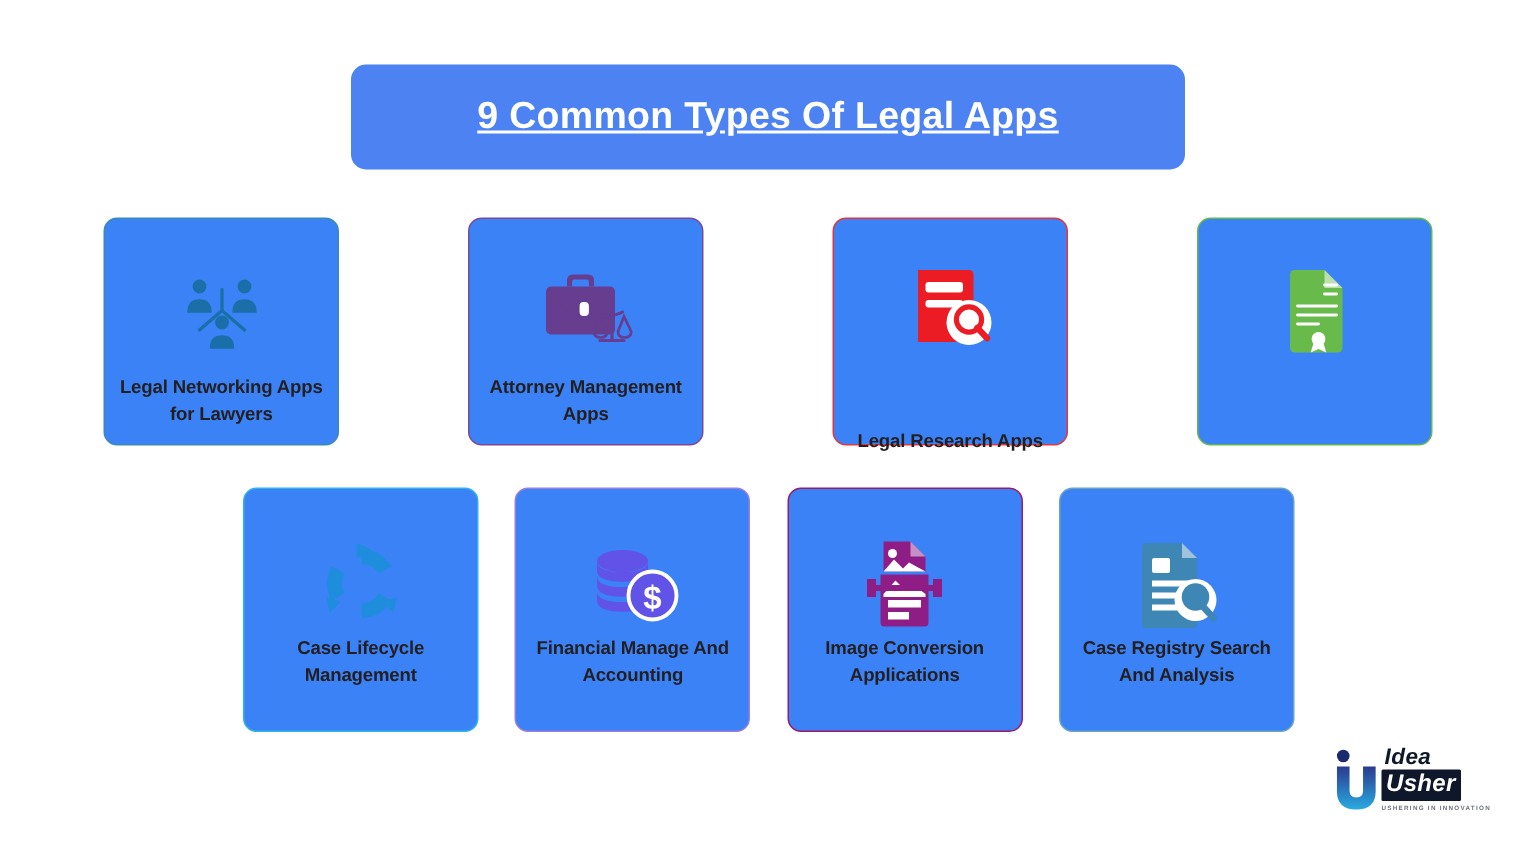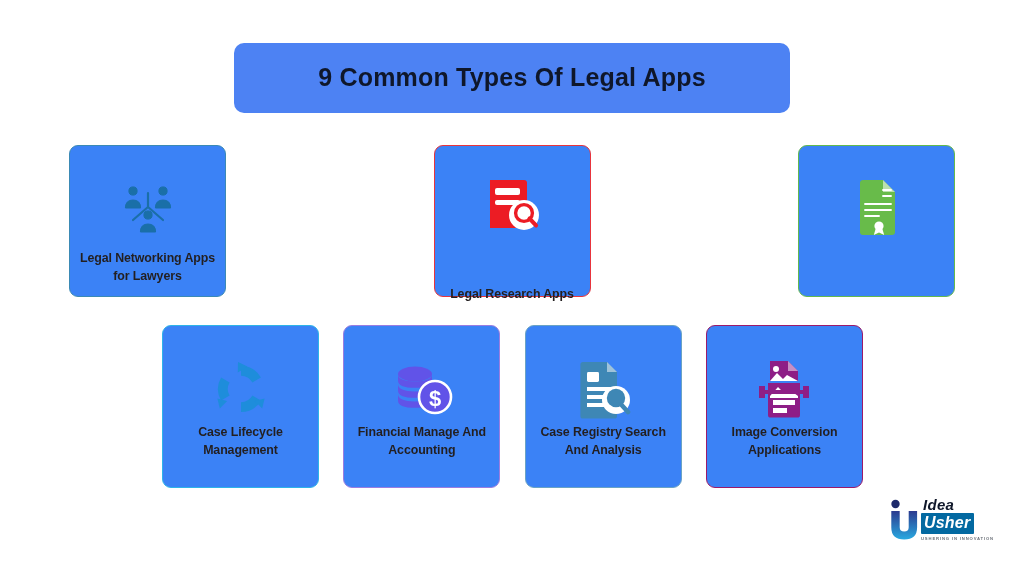--- a/index.html
+++ b/index.html
@@ -120,21 +120,21 @@
   .logo-idea {
     font-size: 15px;
     font-weight: bold;
     color: #0f172a;
     letter-spacing: 0.3px;
     line-height: 15px;
     font-style: italic;
     margin-left: 2px;
   }
   .logo-usher-box {
-    background: #0369a1;
+    background: #0f172a;
     display: inline-block;
     padding: 1px 4px 2px 3px;
     margin-top: 1px;
     border-radius: 1px;
   }
   .logo-usher {
     font-size: 16px;
     font-weight: bold;
     color: #ffffff;
     letter-spacing: 0.2px;
@@ -147,21 +147,21 @@
     font-weight: bold;
     color: #6b7078;
     letter-spacing: 0.85px;
     line-height: 6px;
   }
 </style>
 </head>
 <body>
 
 <div id="title-banner" style="background: rgb(77, 130, 243);">
-  <div class="title-text" style="color: #0f172a;">9 Common Types Of Legal Apps</div>
+  <div class="title-text" style="color: #ffffff; text-decoration: underline;">9 Common Types Of Legal Apps</div>
 </div>
 
 <div class="row" id="row-1">
 
   <div class="card" style="border-color: rgb(59, 138, 181);">
     <div class="card-icon">
       <svg width="62" height="60" viewBox="0 0 62 60">
         <g fill="#1a6fa8" stroke="#1a6fa8">
           <path d="M31 16 L31 30 M31 30 L16 43 M31 30 L46 43" stroke-width="2.2" fill="none" stroke-linecap="round"></path>
           <circle cx="16" cy="14" r="4.1"></circle>
@@ -169,20 +169,40 @@
           <circle cx="46" cy="14" r="4.1"></circle>
           <path d="M38.4 31 q0-8 7.6-8 q7.6 0 7.6 8 z"></path>
           <circle cx="31" cy="38" r="4.1"></circle>
           <path d="M23.4 55 q0-8 7.6-8 q7.6 0 7.6 8 z"></path>
         </g>
       </svg>
     </div>
     <div class="card-label">Legal Networking Apps for Lawyers</div>
   </div>
 
+  <div class="card" style="border-color: rgb(122, 74, 151);">
+    <div class="card-icon">
+      <svg width="70" height="58" viewBox="0 0 70 58">
+        <g fill="#663d8f">
+          <path d="M22 9 q0-4 4-4 h10 q4 0 4 4 v4 h-3.4 v-3 q0-1.6-1.6-1.6 h-8 q-1.6 0-1.6 1.6 v3 H22 z"></path>
+          <rect x="8" y="13" width="46" height="32" rx="3.4"></rect>
+        </g>
+        <g stroke="#663d8f" stroke-width="2.1" fill="none" stroke-linecap="round">
+          <path d="M10 22 q16 11 34 11 q10 0 15 -3"></path>
+          <path d="M52 22 L52 49"></path>
+          <path d="M44 49 L60 49"></path>
+          <path d="M44 33 L40 43 q0 4 4.4 4 q4.4 0 4.4 -4 z" stroke-width="1.8"></path>
+          <path d="M60 33 L56 43 q0 4 4.4 4 q4.4 0 4.4 -4 z" stroke-width="1.8"></path>
+        </g>
+        <rect x="29" y="22" width="9" height="12" rx="3.2" fill="#663d8f"></rect>
+        <rect x="30.4" y="23.4" width="6.2" height="9.2" rx="2.6" fill="#ffffff"></rect>
+      </svg>
+    </div>
+    <div class="card-label">Attorney Management Apps</div>
+  </div>
 
 
   <div class="card" style="border-color: rgb(232, 52, 60); gap: 42px;">
     <div class="card-icon">
       <svg width="60" height="60" viewBox="0 0 60 60">
         <path d="M8 6 h34 a3 3 0 0 1 3 3 v42 a3 3 0 0 1 -3 3 h-34 z" fill="#ec1c24"></path>
         <rect x="13" y="14" width="25" height="7" rx="2" fill="#ffffff"></rect>
         <rect x="13" y="26" width="25" height="5" rx="2" fill="#ffffff"></rect>
         <circle cx="42" cy="41" r="15" fill="#ffffff"></circle>
         <circle cx="42" cy="39" r="8.4" fill="none" stroke="#ec1c24" stroke-width="3.4"></circle>
@@ -236,39 +256,20 @@
           <ellipse cx="24" cy="14" rx="17" ry="7.4"></ellipse>
           <path d="M7 14 v6.4 q0 7.4 17 7.4 q17 0 17 -7.4 v-6.4 q0 7.4 -17 7.4 q-17 0 -17 -7.4 z"></path>
           <path d="M7 24 v6.4 q0 7.4 17 7.4 q17 0 17 -7.4 v-6.4 q0 7.4 -17 7.4 q-17 0 -17 -7.4 z"></path>
           <path d="M7 34 v6.4 q0 7.4 17 7.4 q17 0 17 -7.4 v-6.4 q0 7.4 -17 7.4 q-17 0 -17 -7.4 z"></path>
           <circle cx="44" cy="37" r="16" stroke="#ffffff" stroke-width="2.6"></circle>
         </g>
         <text x="44" y="46" text-anchor="middle" font-family="Liberation Sans, sans-serif" font-size="22" font-weight="bold" fill="#ffffff">$</text>
       </svg>
     </div>
     <div class="card-label">Financial Manage And Accounting</div>
-  </div>
-
-  <div class="card" style="border-color: rgb(106, 163, 196);">
-    <div class="card-icon">
-      <svg width="56" height="62" viewBox="0 0 56 62">
-        <path d="M8 4 h24 l10 10 v44 a2.6 2.6 0 0 1 -2.6 2.6 h-31.4 a2.6 2.6 0 0 1 -2.6 -2.6 v-51.4 a2.6 2.6 0 0 1 2.6 -2.6 z" fill="#3e87b5"></path>
-        <path d="M32 4 l10 10 h-10 z" fill="#ffffff" opacity="0.5"></path>
-        <g fill="#ffffff">
-          <rect x="12" y="14" width="12" height="10" rx="1.4"></rect>
-          <rect x="12" y="29" width="24" height="4"></rect>
-          <rect x="12" y="37" width="24" height="4"></rect>
-          <rect x="12" y="45" width="18" height="4"></rect>
-        </g>
-        <circle cx="41" cy="42" r="14" fill="#ffffff"></circle>
-        <circle cx="41" cy="40" r="9.2" fill="#3e87b5"></circle>
-        <path d="M46.6 47 L53 54" stroke="#3e87b5" stroke-width="4.6" stroke-linecap="round"></path>
-      </svg>
-    </div>
-    <div class="card-label">Case Registry Search And Analysis</div>
   </div>
 
   <div class="card" style="border-color: rgb(155, 26, 106);">
     <div class="card-icon">
       <svg width="58" height="62" viewBox="0 0 58 62">
         <path d="M15 3 h18 l10 10 v10 h-28 z" fill="#8e1e86"></path>
         <path d="M33 3 l10 10 h-10 z" fill="#ffffff" opacity="0.5"></path>
         <circle cx="21" cy="11" r="3" fill="#ffffff"></circle>
         <path d="M15 23 l7 -8 l6 6 l4 -4 l11 6 z" fill="#ffffff"></path>
         <path d="M13 25 h32 v32 a2.6 2.6 0 0 1 -2.6 2.6 h-26.8 a2.6 2.6 0 0 1 -2.6 -2.6 z" fill="#8e1e86"></path>
@@ -277,20 +278,39 @@
         <rect x="18" y="50" width="14" height="5" fill="#ffffff"></rect>
         <g fill="#8e1e86">
           <rect x="4" y="28" width="6" height="12"></rect>
           <rect x="48" y="28" width="6" height="12"></rect>
           <rect x="8" y="32" width="42" height="4"></rect>
         </g>
       </svg>
     </div>
     <div class="card-label">Image Conversion Applications</div>
   </div>
+
+  <div class="card" style="border-color: rgb(106, 163, 196);">
+    <div class="card-icon">
+      <svg width="56" height="62" viewBox="0 0 56 62">
+        <path d="M8 4 h24 l10 10 v44 a2.6 2.6 0 0 1 -2.6 2.6 h-31.4 a2.6 2.6 0 0 1 -2.6 -2.6 v-51.4 a2.6 2.6 0 0 1 2.6 -2.6 z" fill="#3e87b5"></path>
+        <path d="M32 4 l10 10 h-10 z" fill="#ffffff" opacity="0.5"></path>
+        <g fill="#ffffff">
+          <rect x="12" y="14" width="12" height="10" rx="1.4"></rect>
+          <rect x="12" y="29" width="24" height="4"></rect>
+          <rect x="12" y="37" width="24" height="4"></rect>
+          <rect x="12" y="45" width="18" height="4"></rect>
+        </g>
+        <circle cx="41" cy="42" r="14" fill="#ffffff"></circle>
+        <circle cx="41" cy="40" r="9.2" fill="#3e87b5"></circle>
+        <path d="M46.6 47 L53 54" stroke="#3e87b5" stroke-width="4.6" stroke-linecap="round"></path>
+      </svg>
+    </div>
+    <div class="card-label">Case Registry Search And Analysis</div>
+  </div>
 </div>
 
 <div id="logo">
   <div id="logo-mark">
     <svg width="30" height="42" viewBox="0 0 30 42">
       <defs>
         <linearGradient id="ulg" x1="0" y1="0" x2="0" y2="1">
           <stop offset="0%" stop-color="#2b3a8f"></stop>
           <stop offset="100%" stop-color="#29aae1"></stop>
         </linearGradient>

